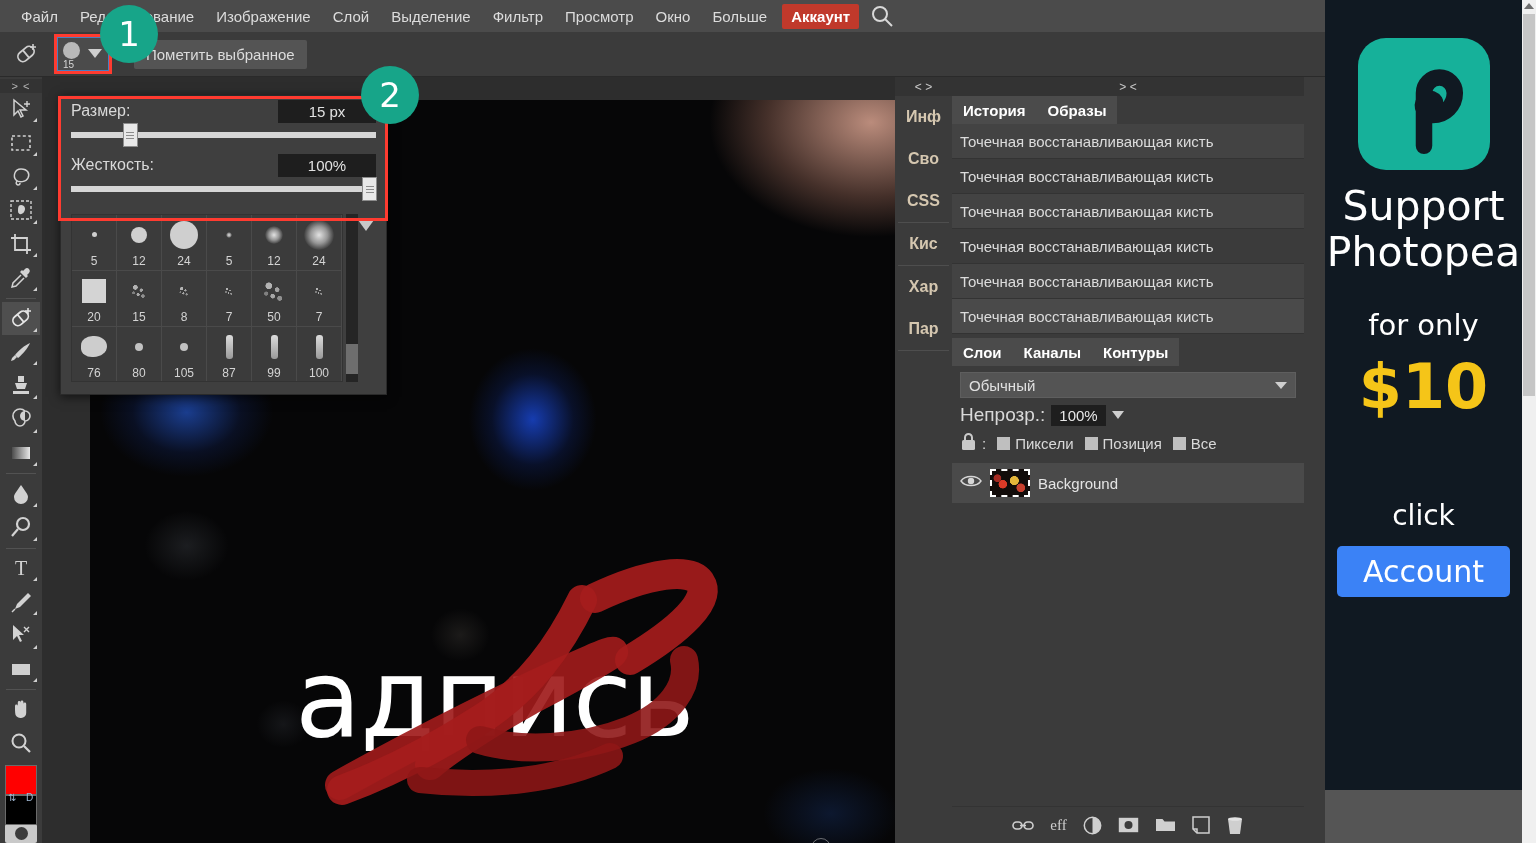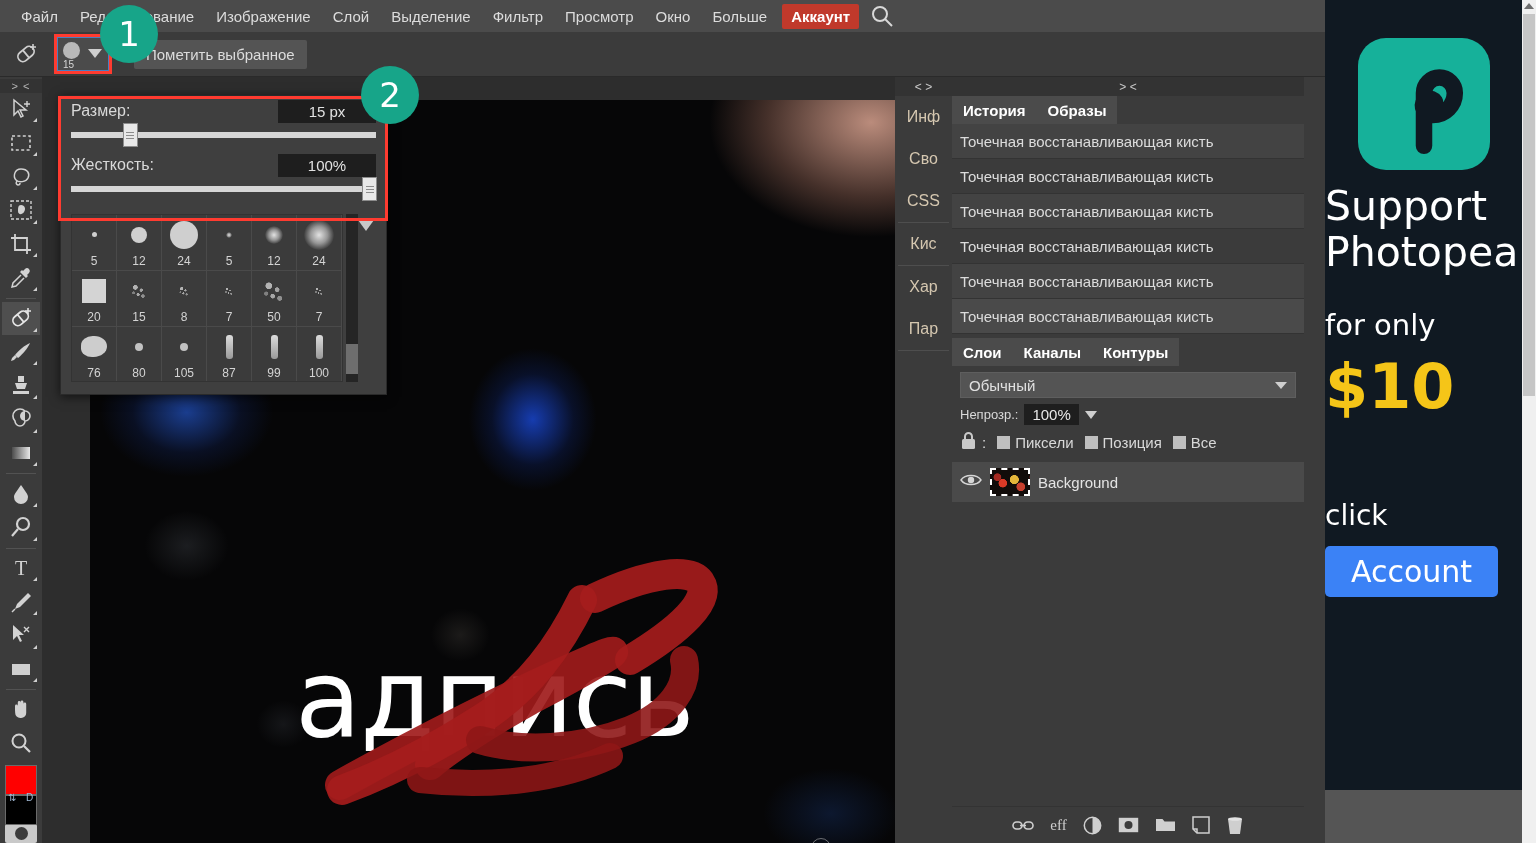--- a/index.html
+++ b/index.html
@@ -198,21 +198,21 @@
   }
   #side-tabs {
     position: absolute; left: 0; top: 0; width: 57px; height: 766px; background: #3b3b3b;
   }
   #side-tabs .sd-collapse {
     height: 19px; display: flex; align-items: center; justify-content: center;
     color: #cacaca; font-size: 12px; background: #333;
   }
   .side-tab {
     height: 42px; display: flex; align-items: center; justify-content: center;
-    color: #d5c7b0; font-size: 16px;
+    color: #d5c7b0; font-size: 16px; font-weight: bold;
   }
   .side-tab-sep { height: 1px; background: #4e4e4e; margin: 0 3px; }
 
   #panel-column {
     position: absolute; left: 57px; top: 0; width: 352px; height: 766px; background: #3b3b3b;
   }
   .panel-collapse {
     height: 19px; background: #333; display: flex; align-items: center; justify-content: center;
     color: #cacaca; font-size: 12px;
   }
@@ -238,21 +238,21 @@
     display: flex; align-items: center; justify-content: space-between;
     padding: 0 8px; color: #e0e0e0; font-size: 15px;
   }
   #blend-select .caret {
     width: 0; height: 0; border-left: 6px solid transparent; border-right: 6px solid transparent;
     border-top: 7px solid #cfcfcf;
   }
   #opacity-row {
     display: flex; align-items: center; padding: 6px 8px 2px 8px; gap: 6px;
   }
-  #opacity-row .lbl { color: #d9d9d9; font-size: 13px; }
+  #opacity-row .lbl { color: #d9d9d9; font-size: 19px; }
   #opacity-val { background: #1e1e1e; color: #e8e8e8; font-size: 15px; padding: 2px 8px; }
   #opacity-row .caret {
     width: 0; height: 0; border-left: 6px solid transparent; border-right: 6px solid transparent;
     border-top: 8px solid #cfcfcf;
   }
   #lock-row { display: flex; align-items: center; padding: 4px 8px; gap: 5px; }
   #lock-row .lock-label { color: #d9d9d9; font-size: 15px; }
   .lock-opt { display: flex; align-items: center; gap: 5px; color: #d9d9d9; font-size: 15px; margin-left: 6px; }
   .lock-box { width: 13px; height: 13px; background: #bfbfbf; }
 
@@ -274,21 +274,21 @@
   #layers-bottom {
     position: absolute; left: 0; bottom: 0; width: 352px; height: 37px;
     background: #3b3b3b; display: flex; align-items: center; justify-content: center; gap: 16px;
     border-top: 1px solid #333;
   }
   .lb-icon { color: #cfcfcf; display: flex; align-items: center; justify-content: center; }
 
   
   #ad-panel {
     position: absolute; left: 1325px; top: 0; width: 197px; height: 790px;
-    background: #101922; overflow: hidden;
+    background: #101922; text-align: center; overflow: hidden;
   }
   #ad-logo {
     width: 132px; height: 132px; margin: 38px auto 0 auto;
     background: #16b19a; border-radius: 28px;
     display: flex; align-items: center; justify-content: center;
   }
   #ad-title {
     color: #ffffff; font-size: 41px; line-height: 1.12; margin-top: 14px;
     white-space: nowrap; font-family: "DejaVu Sans", sans-serif;
   }

